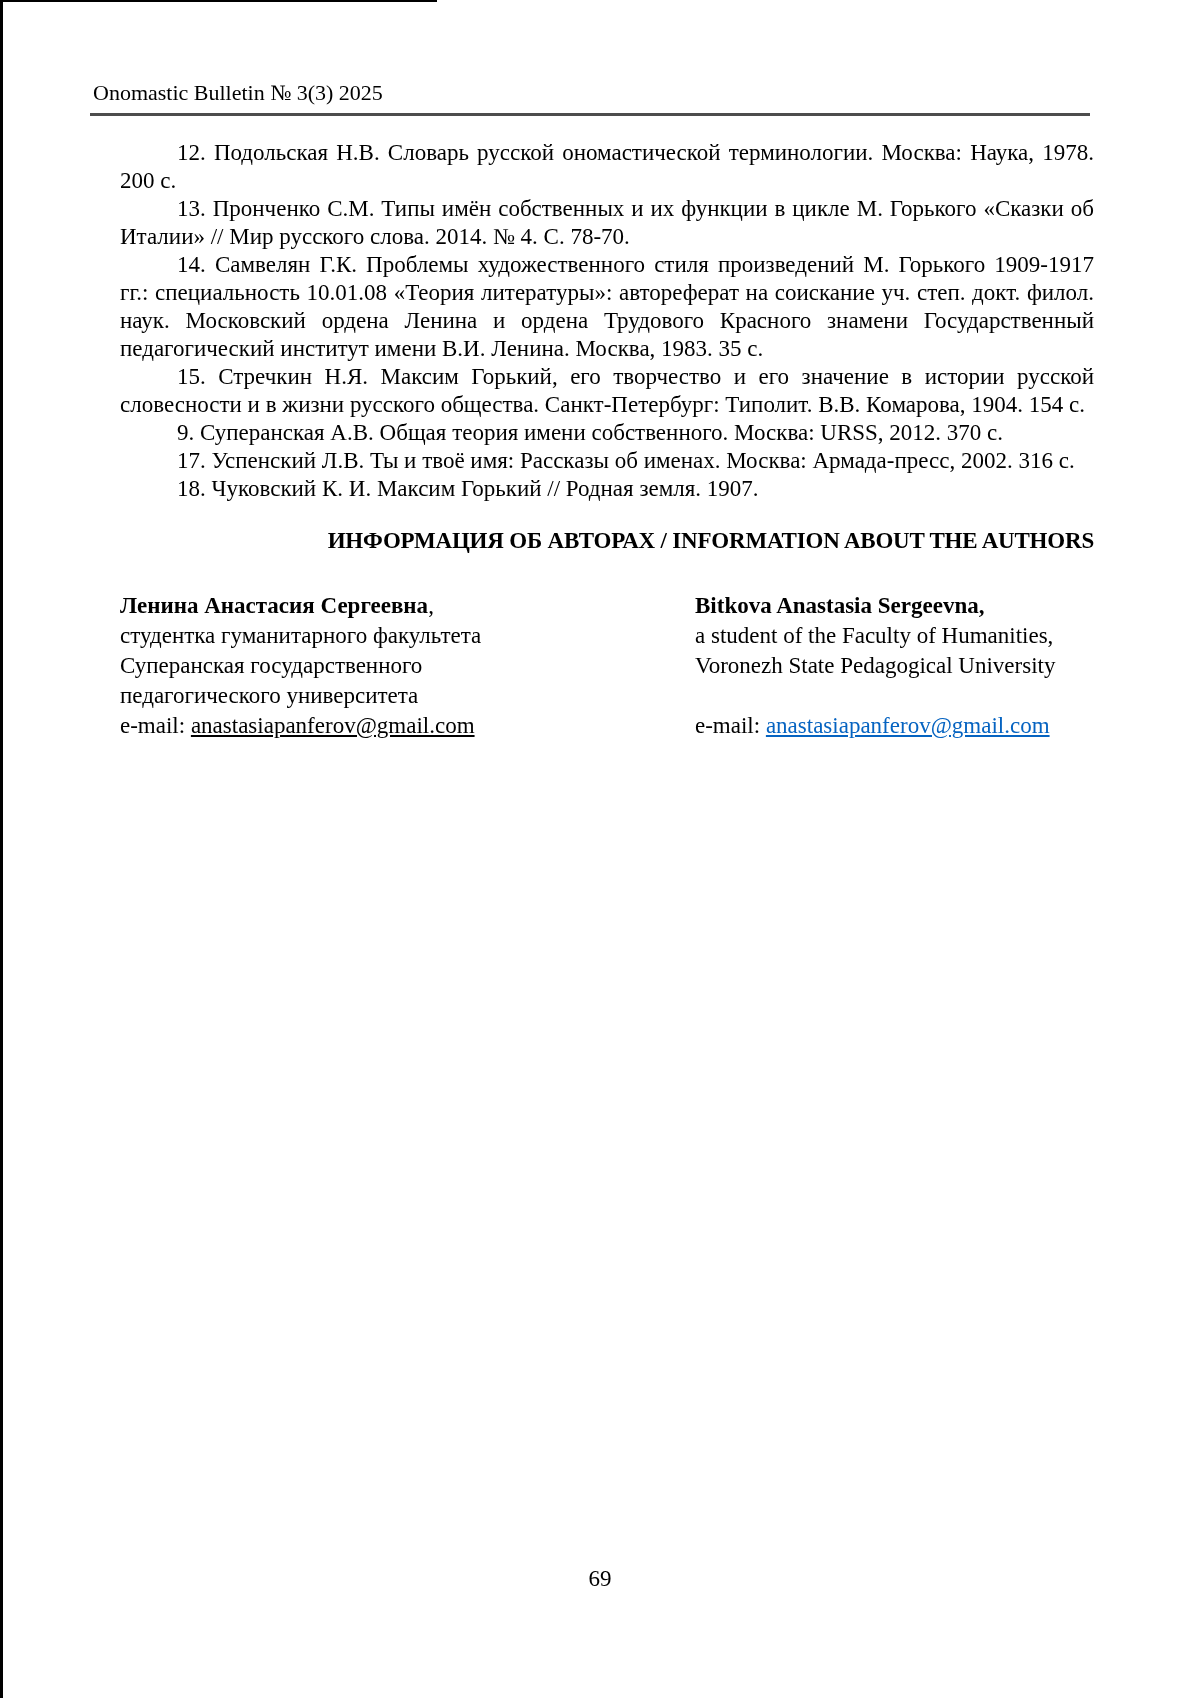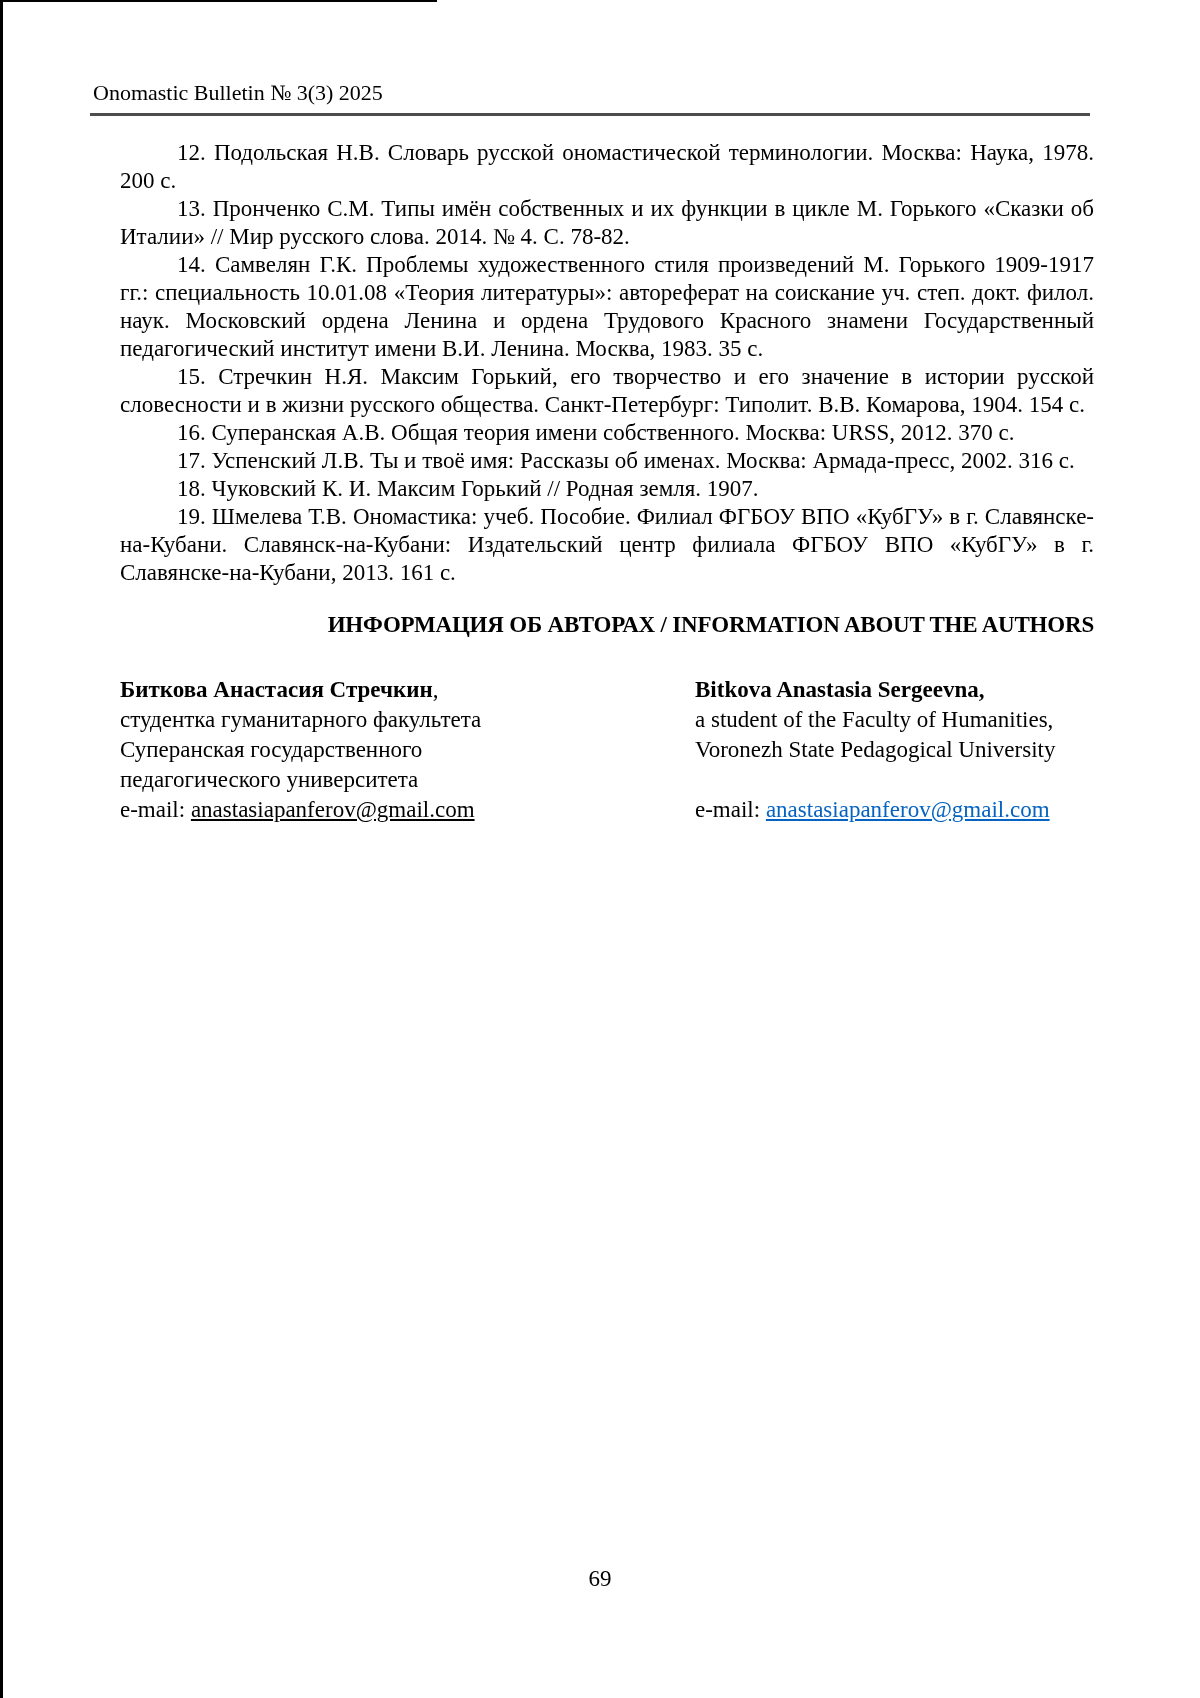--- a/index.html
+++ b/index.html
@@ -81,35 +81,34 @@
   <div class="scan-edge-top"></div>
 
   <header class="running-head">
     <div class="journal">Onomastic Bulletin № 3(3) 2025</div>
   </header>
 
   <main class="page-body">
 
     <section class="refs">
       <p class="ref">12. Подольская Н.В. Словарь русской ономастической терминологии. Москва: Наука, 1978. 200 с.</p>
-      <p class="ref">13. Пронченко С.М. Типы имён собственных и их функции в цикле М. Горького «Сказки об Италии» // Мир русского слова. 2014. № 4. С. 78-82.</p>
+      <p class="ref">13. Пронченко С.М. Типы имён собственных и их функции в цикле М. Горького «Сказки об Италии» // Мир русского слова. 2014. № 4. С. 78-70.</p>
       <p class="ref">14. Самвелян Г.К. Проблемы художественного стиля произведений М. Горького 1909-1917 гг.: специальность 10.01.08 «Теория литературы»: автореферат на соискание уч. степ. докт. филол. наук. Московский ордена Ленина и ордена Трудового Красного знамени Государственный педагогический институт имени В.И. Ленина. Москва, 1983. 35 с.</p>
       <p class="ref">15. Стречкин Н.Я. Максим Горький, его творчество и его значение в истории русской словесности и в жизни русского общества. Санкт-Петербург: Типолит. В.В. Комарова, 1904. 154 с.</p>
-      <p class="ref">16. Суперанская А.В. Общая теория имени собственного. Москва: URSS, 2012. 370 с.</p>
+      <p class="ref">9. Суперанская А.В. Общая теория имени собственного. Москва: URSS, 2012. 370 с.</p>
       <p class="ref">17. Успенский Л.В. Ты и твоё имя: Рассказы об именах. Москва: Армада-пресс, 2002. 316 с.</p>
       <p class="ref">18. Чуковский К. И. Максим Горький // Родная земля. 1907.</p>
-      <p class="ref">19. Шмелева Т.В. Ономастика: учеб. Пособие. Филиал ФГБОУ ВПО «КубГУ» в г. Славянске-на-Кубани. Славянск-на-Кубани: Издательский центр филиала ФГБОУ ВПО «КубГУ» в г. Славянске-на-Кубани, 2013. 161 с.</p>
     </section>
 
     <h2 class="authors-heading">ИНФОРМАЦИЯ ОБ АВТОРАХ / INFORMATION ABOUT THE AUTHORS</h2>
 
     <section class="authors">
 
       <div class="author-col-ru">
-        <div class="author-line author-name"><span>Биткова Анастасия Стречкин</span><span class="plain-suffix">,</span></div>
+        <div class="author-line author-name"><span>Ленина Анастасия Сергеевна</span><span class="plain-suffix">,</span></div>
         <div class="author-line">студентка гуманитарного факультета</div>
         <div class="author-line">Суперанская государственного</div>
         <div class="author-line">педагогического университета</div>
         <div class="author-line"><span>e-mail: </span><a class="email-link black">anastasiapanferov@gmail.com</a></div>
       </div>
 
       <div class="author-col-en">
         <div class="author-line author-name">Bitkova Anastasia Sergeevna,</div>
         <div class="author-line">a student of the Faculty of Humanities,</div>
         <div class="author-line">Voronezh State Pedagogical University</div>

